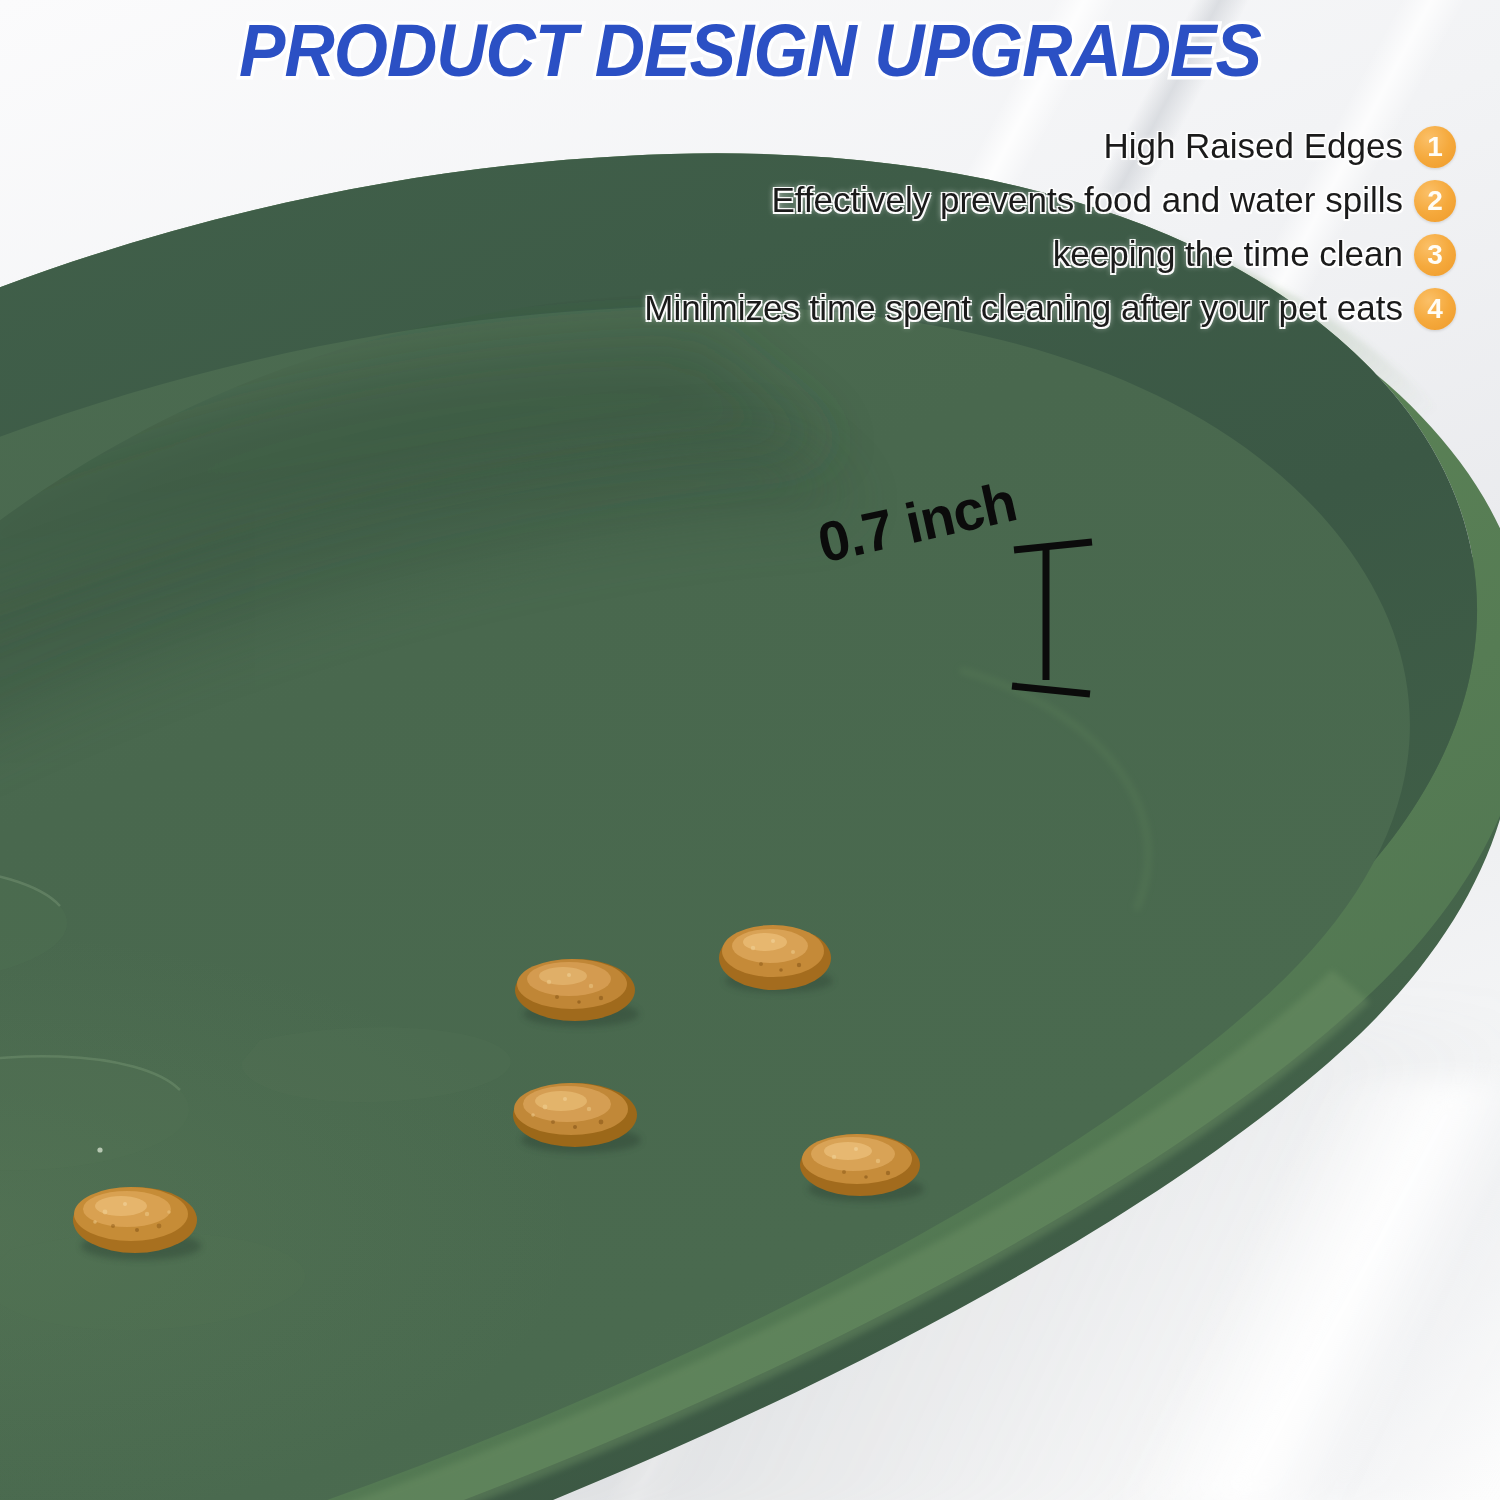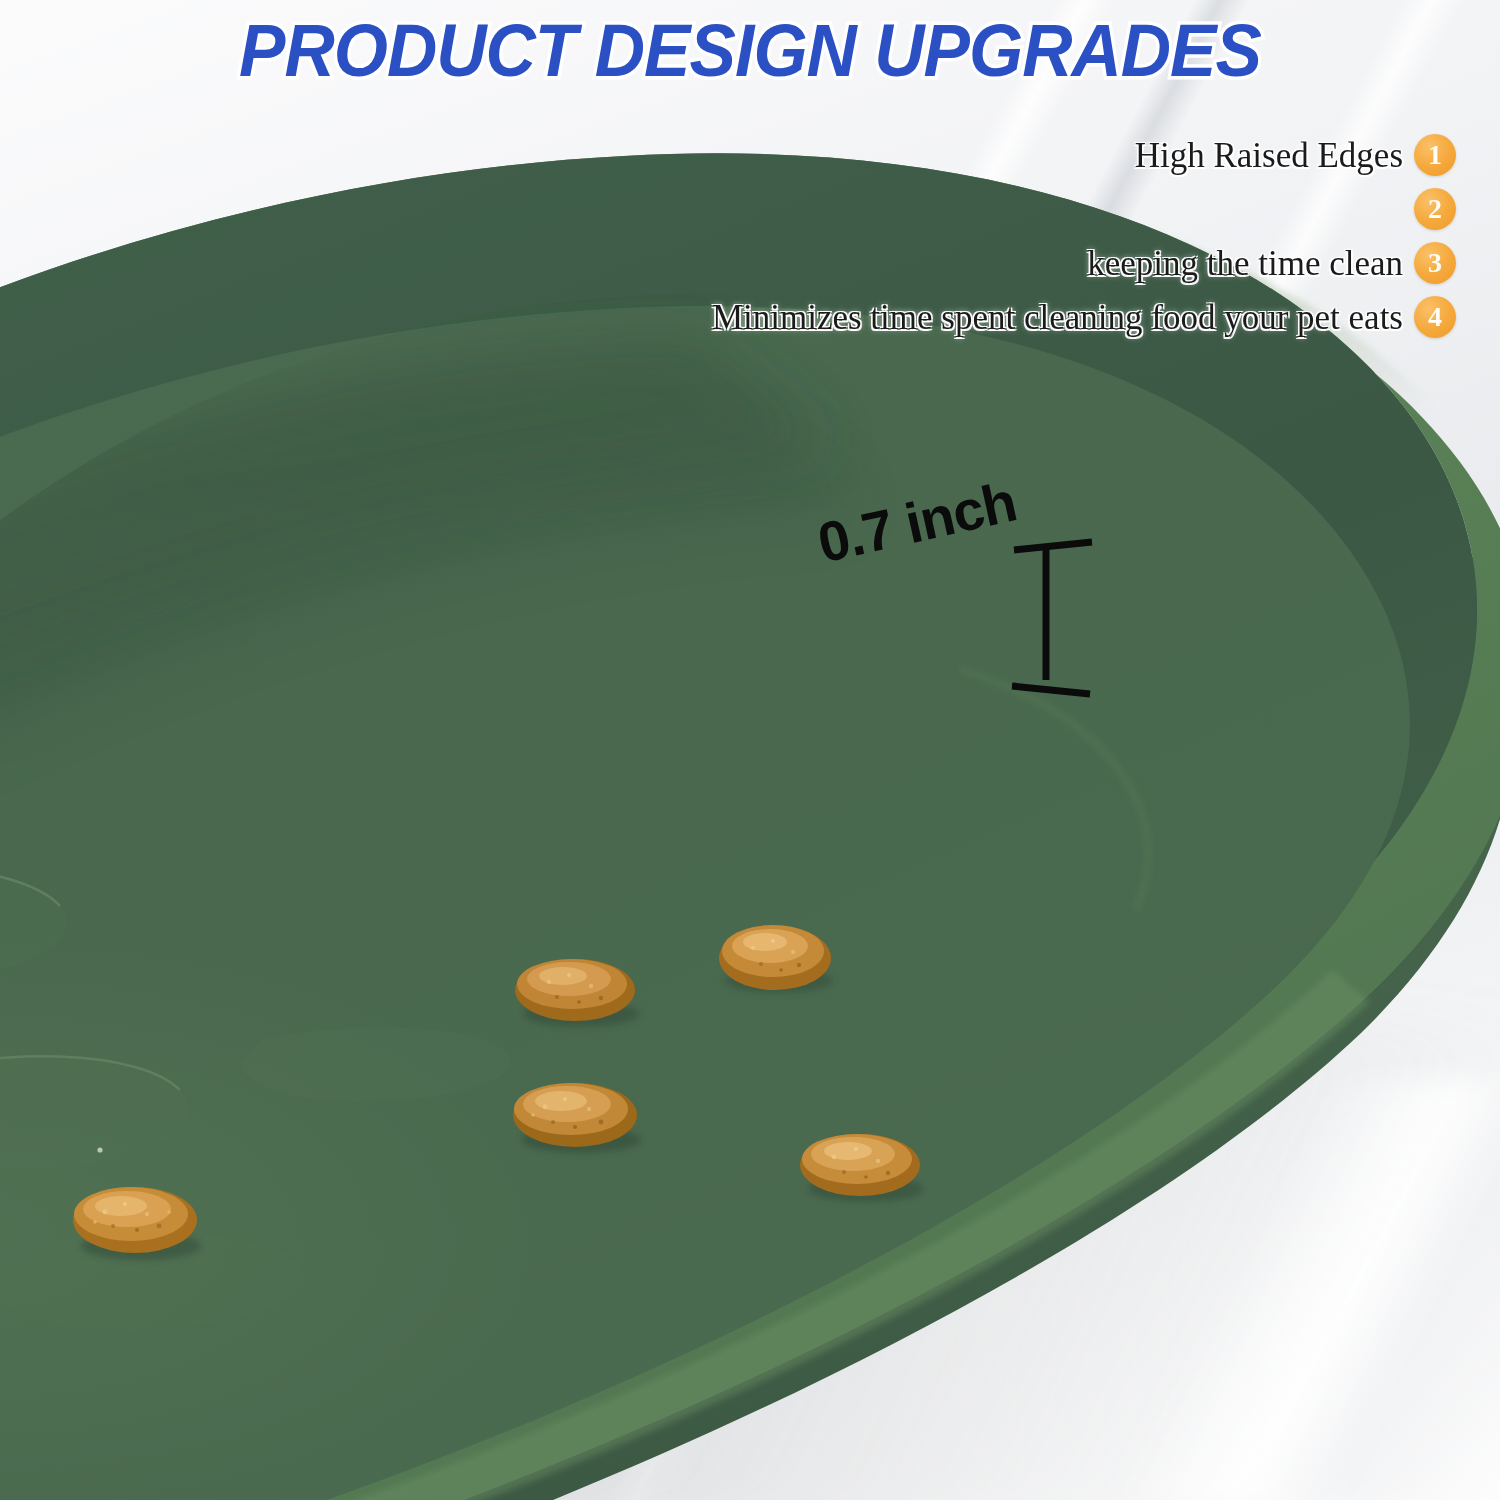--- a/index.html
+++ b/index.html
@@ -38,22 +38,22 @@
     color:#2B50C4;
     -webkit-text-stroke:7px #ffffff;
     paint-order:stroke fill;
     text-shadow:0 2px 0 rgba(255,255,255,.9);
     transform:scaleX(.94);
   }
   .headline .t{position:relative;}
 
   .bullets{position:absolute;right:44px;top:126px;width:1000px;}
   .b-row{
-    display:flex;align-items:flex-end;justify-content:flex-end;gap:11px;
-    height:50px;margin-bottom:4px;font-family:Liberation Serif, serif;
+    display:flex;align-items:flex-start;justify-content:flex-end;gap:11px;
+    height:50px;margin-bottom:4px;
   }
   .b-text{
     font-size:35px;color:#1b1b1b;white-space:nowrap;
     text-shadow:
       -1.5px -1.5px 0 rgba(255,255,255,.95),
        1.5px -1.5px 0 rgba(255,255,255,.95),
       -1.5px  1.5px 0 rgba(255,255,255,.95),
        1.5px  1.5px 0 rgba(255,255,255,.95),
        0 0 6px rgba(255,255,255,.9);
   }
@@ -348,25 +348,26 @@
   <div class="headline">
     <span class="t">PRODUCT DESIGN UPGRADES</span>
   </div>
 
   <ul class="bullets nolist">
     <li class="b-row">
       <span class="b-text">High Raised Edges</span>
       <span class="b-badge">1</span>
     </li>
     <li class="b-row">
+      <span class="b-text">Effectively prevents food and water spills</span>
       <span class="b-badge">2</span>
     </li>
     <li class="b-row">
       <span class="b-text">keeping the time clean</span>
       <span class="b-badge">3</span>
     </li>
     <li class="b-row">
-      <span class="b-text">Minimizes time spent cleaning food your pet eats</span>
+      <span class="b-text">Minimizes time spent cleaning after your pet eats</span>
       <span class="b-badge">4</span>
     </li>
   </ul>
 
 </div>
 
 </body></html>

